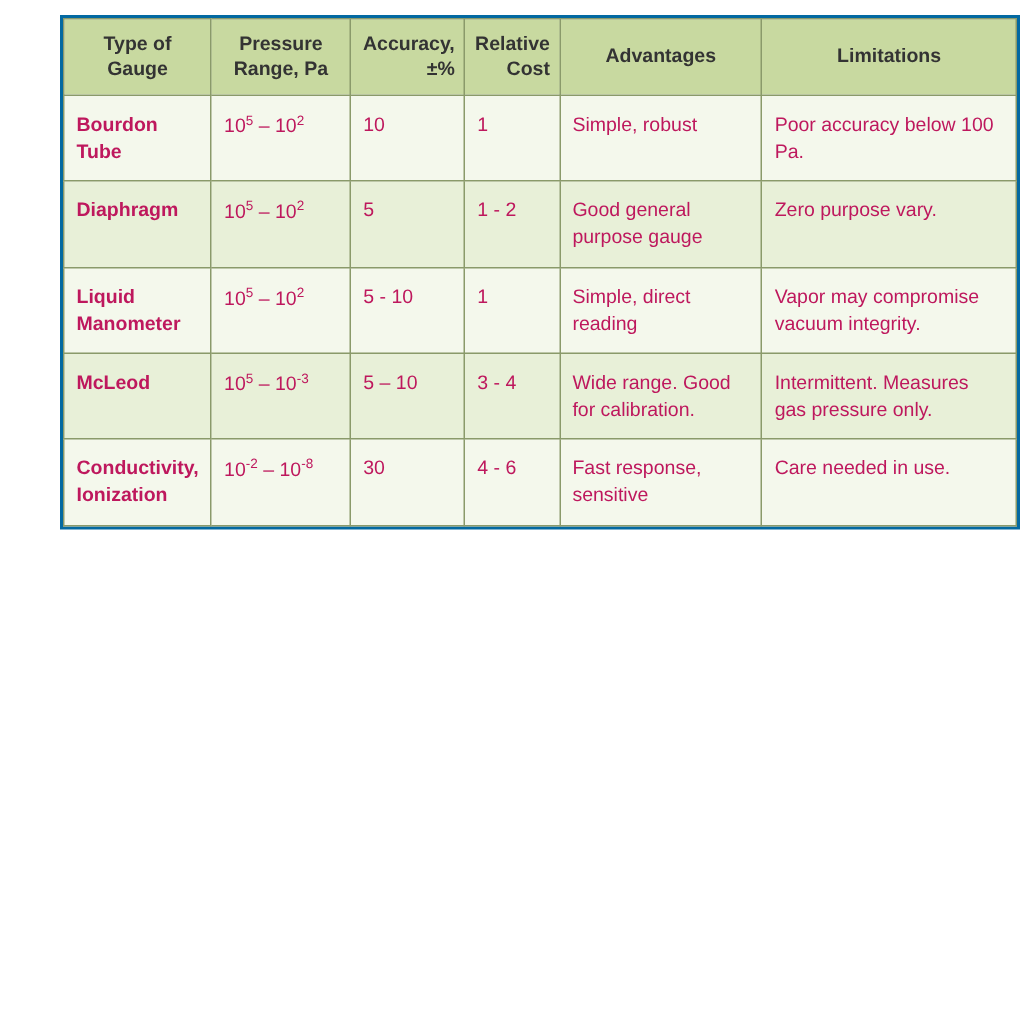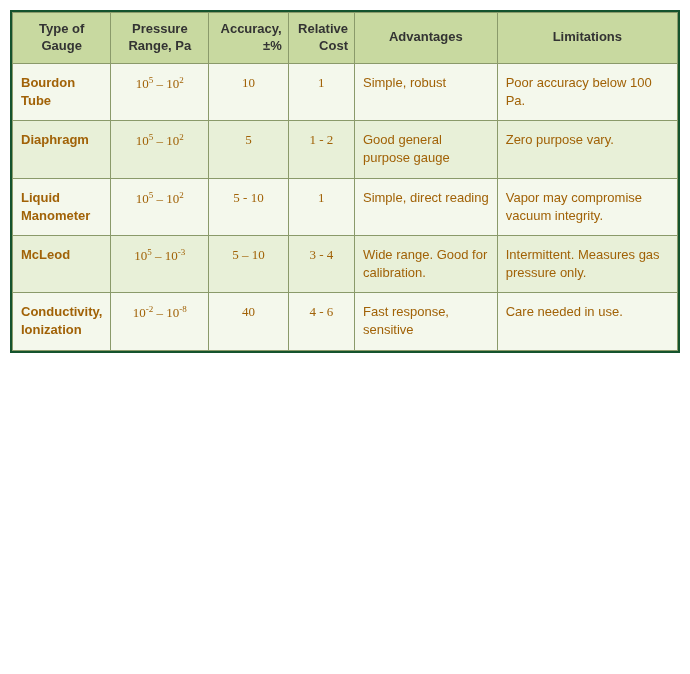--- a/index.html
+++ b/index.html
@@ -7,57 +7,58 @@
       font-family: Arial, sans-serif;
       font-size: 13px;
       background: #fff;
       display: flex;
       justify-content: center;
       align-items: flex-start;
       padding: 10px;
     }
     .table-wrapper {
       width: 670px;
-      border: 2px solid #14532d;
+      border: 2px solid #0369a1;
+      margin-left: 30px;
     }
     table {
       width: 100%;
       border-collapse: collapse;
     }
     thead tr th {
       background-color: #c8d9a0;
       border: 1px solid #8a9a6a;
       padding: 8px 6px;
       text-align: center;
       font-weight: bold;
       color: #333;
       vertical-align: middle;
       line-height: 1.3;
     }
     tbody tr td {
       border: 1px solid #8a9a6a;
       padding: 10px 8px;
       vertical-align: top;
-      color: #a16207;
+      color: #be185d;
       line-height: 1.4;
     }
     tbody tr:nth-child(odd) {
       background-color: #f4f8ec;
     }
     tbody tr:nth-child(even) {
       background-color: #e8f0d8;
     }
     .col-gauge { width: 13%; }
     .col-pressure { width: 15%; text-align: center; }
     .col-accuracy { width: 12%; text-align: right; }
     .col-cost { width: 10%; text-align: right; }
     .col-advantages { width: 22%; }
     .col-limitations { width: 28%; }
     .bold { font-weight: bold; }
-    .center { text-align: center; font-family: Liberation Serif, serif; }
+    .center { text-align: left; }
     sup { font-size: 9px; }
   </style>
 </head>
 <body>
 
 <div class="table-wrapper">
   <table>
     <thead>
       <tr>
         <th class="col-gauge">Type of<br>Gauge</th>
@@ -97,20 +98,20 @@
           <td class="col-gauge bold">McLeod</td>
           <td class="col-pressure center">10<sup>5</sup> – 10<sup>-3</sup></td>
           <td class="col-accuracy center">5 – 10</td>
           <td class="col-cost center">3 - 4</td>
           <td class="col-advantages">Wide range. Good for calibration.</td>
           <td class="col-limitations">Intermittent. Measures gas pressure only.</td>
         </tr>
         <tr>
           <td class="col-gauge bold">Conductivity, Ionization</td>
           <td class="col-pressure center">10<sup>-2</sup> – 10<sup>-8</sup></td>
-          <td class="col-accuracy center">40</td>
+          <td class="col-accuracy center">30</td>
           <td class="col-cost center">4 - 6</td>
           <td class="col-advantages">Fast response, sensitive</td>
           <td class="col-limitations">Care needed in use.</td>
         </tr>
       </tbody>
   </table>
 </div>
 
 </body></html>

